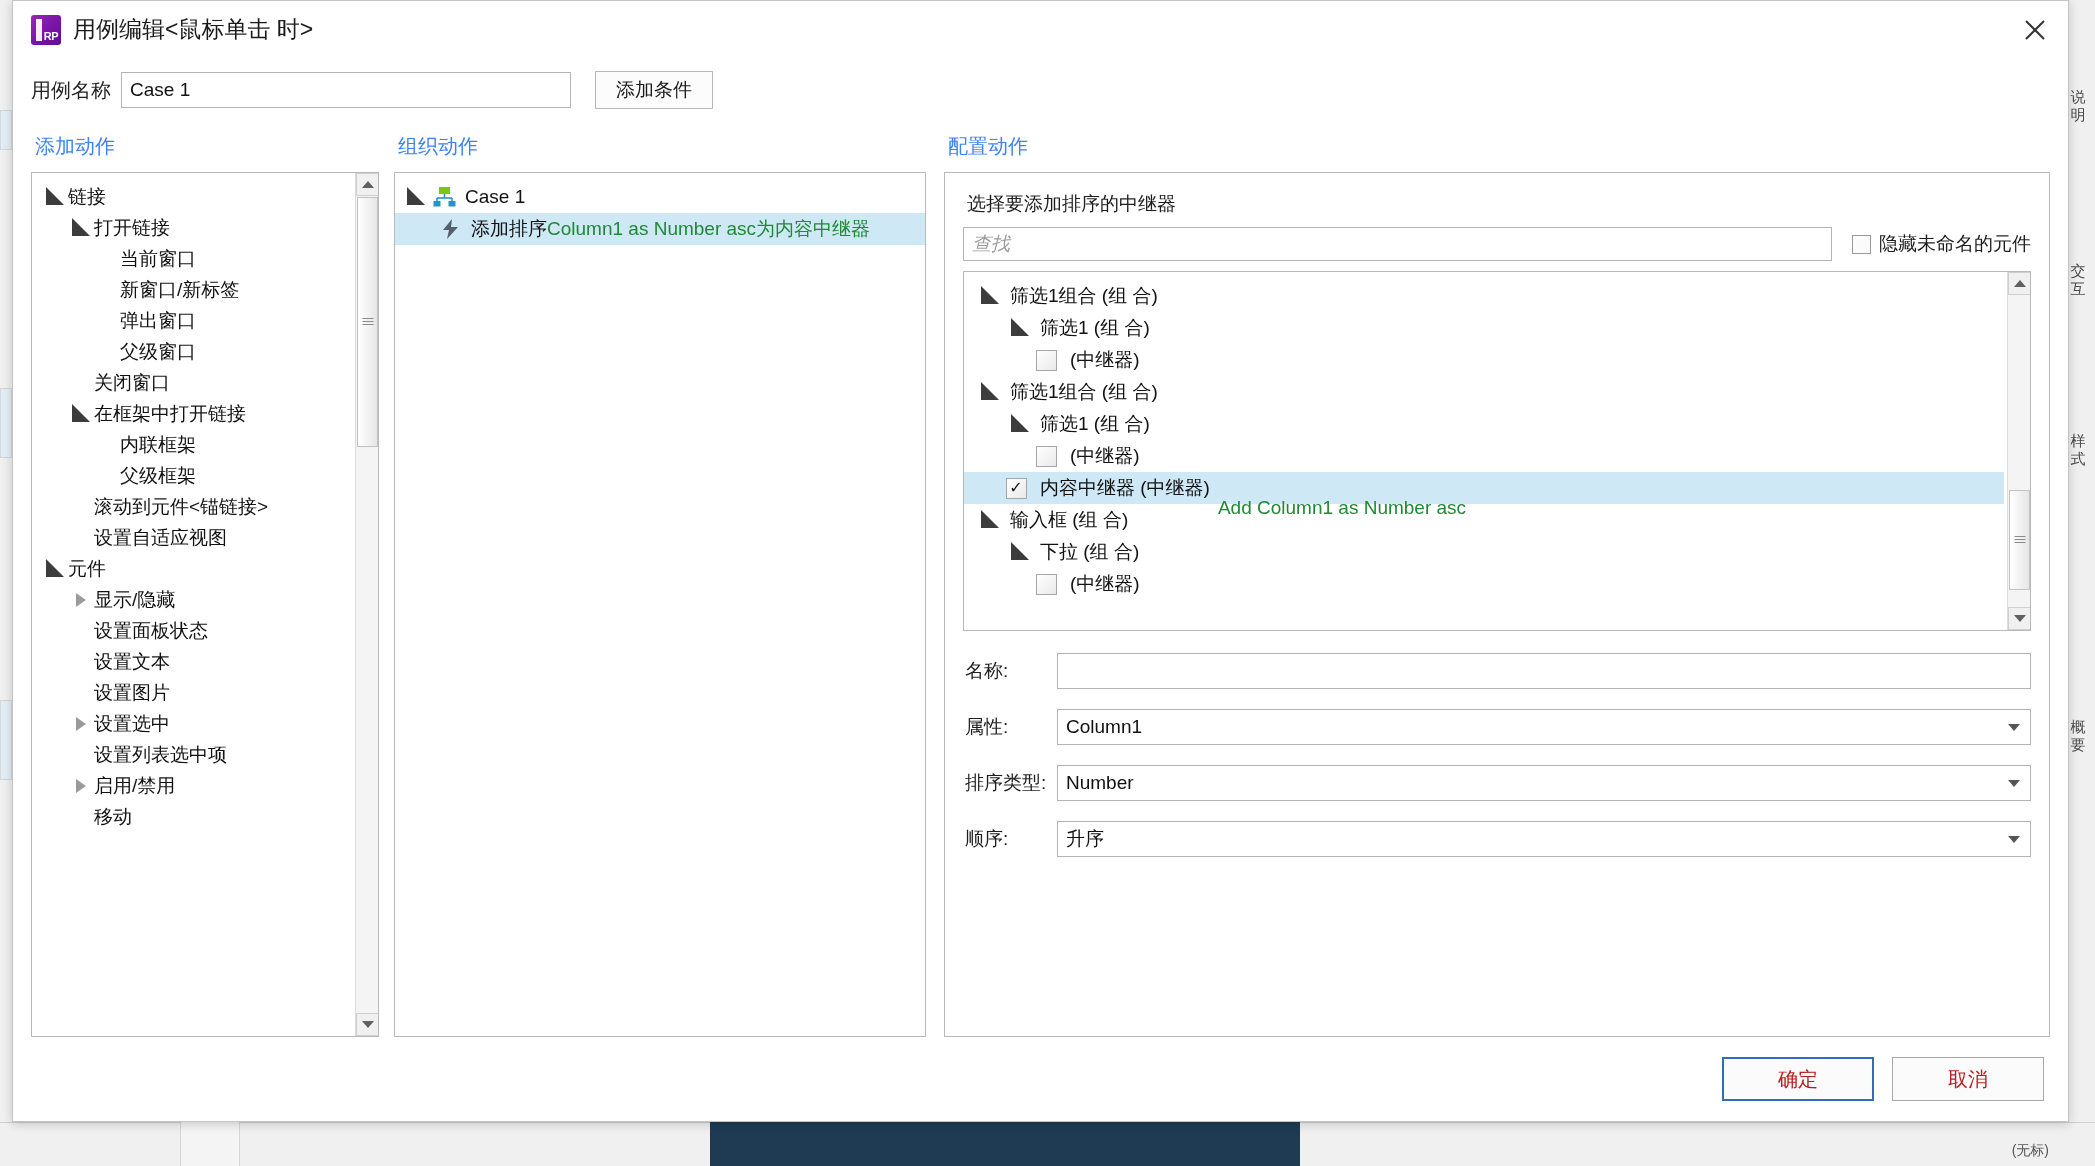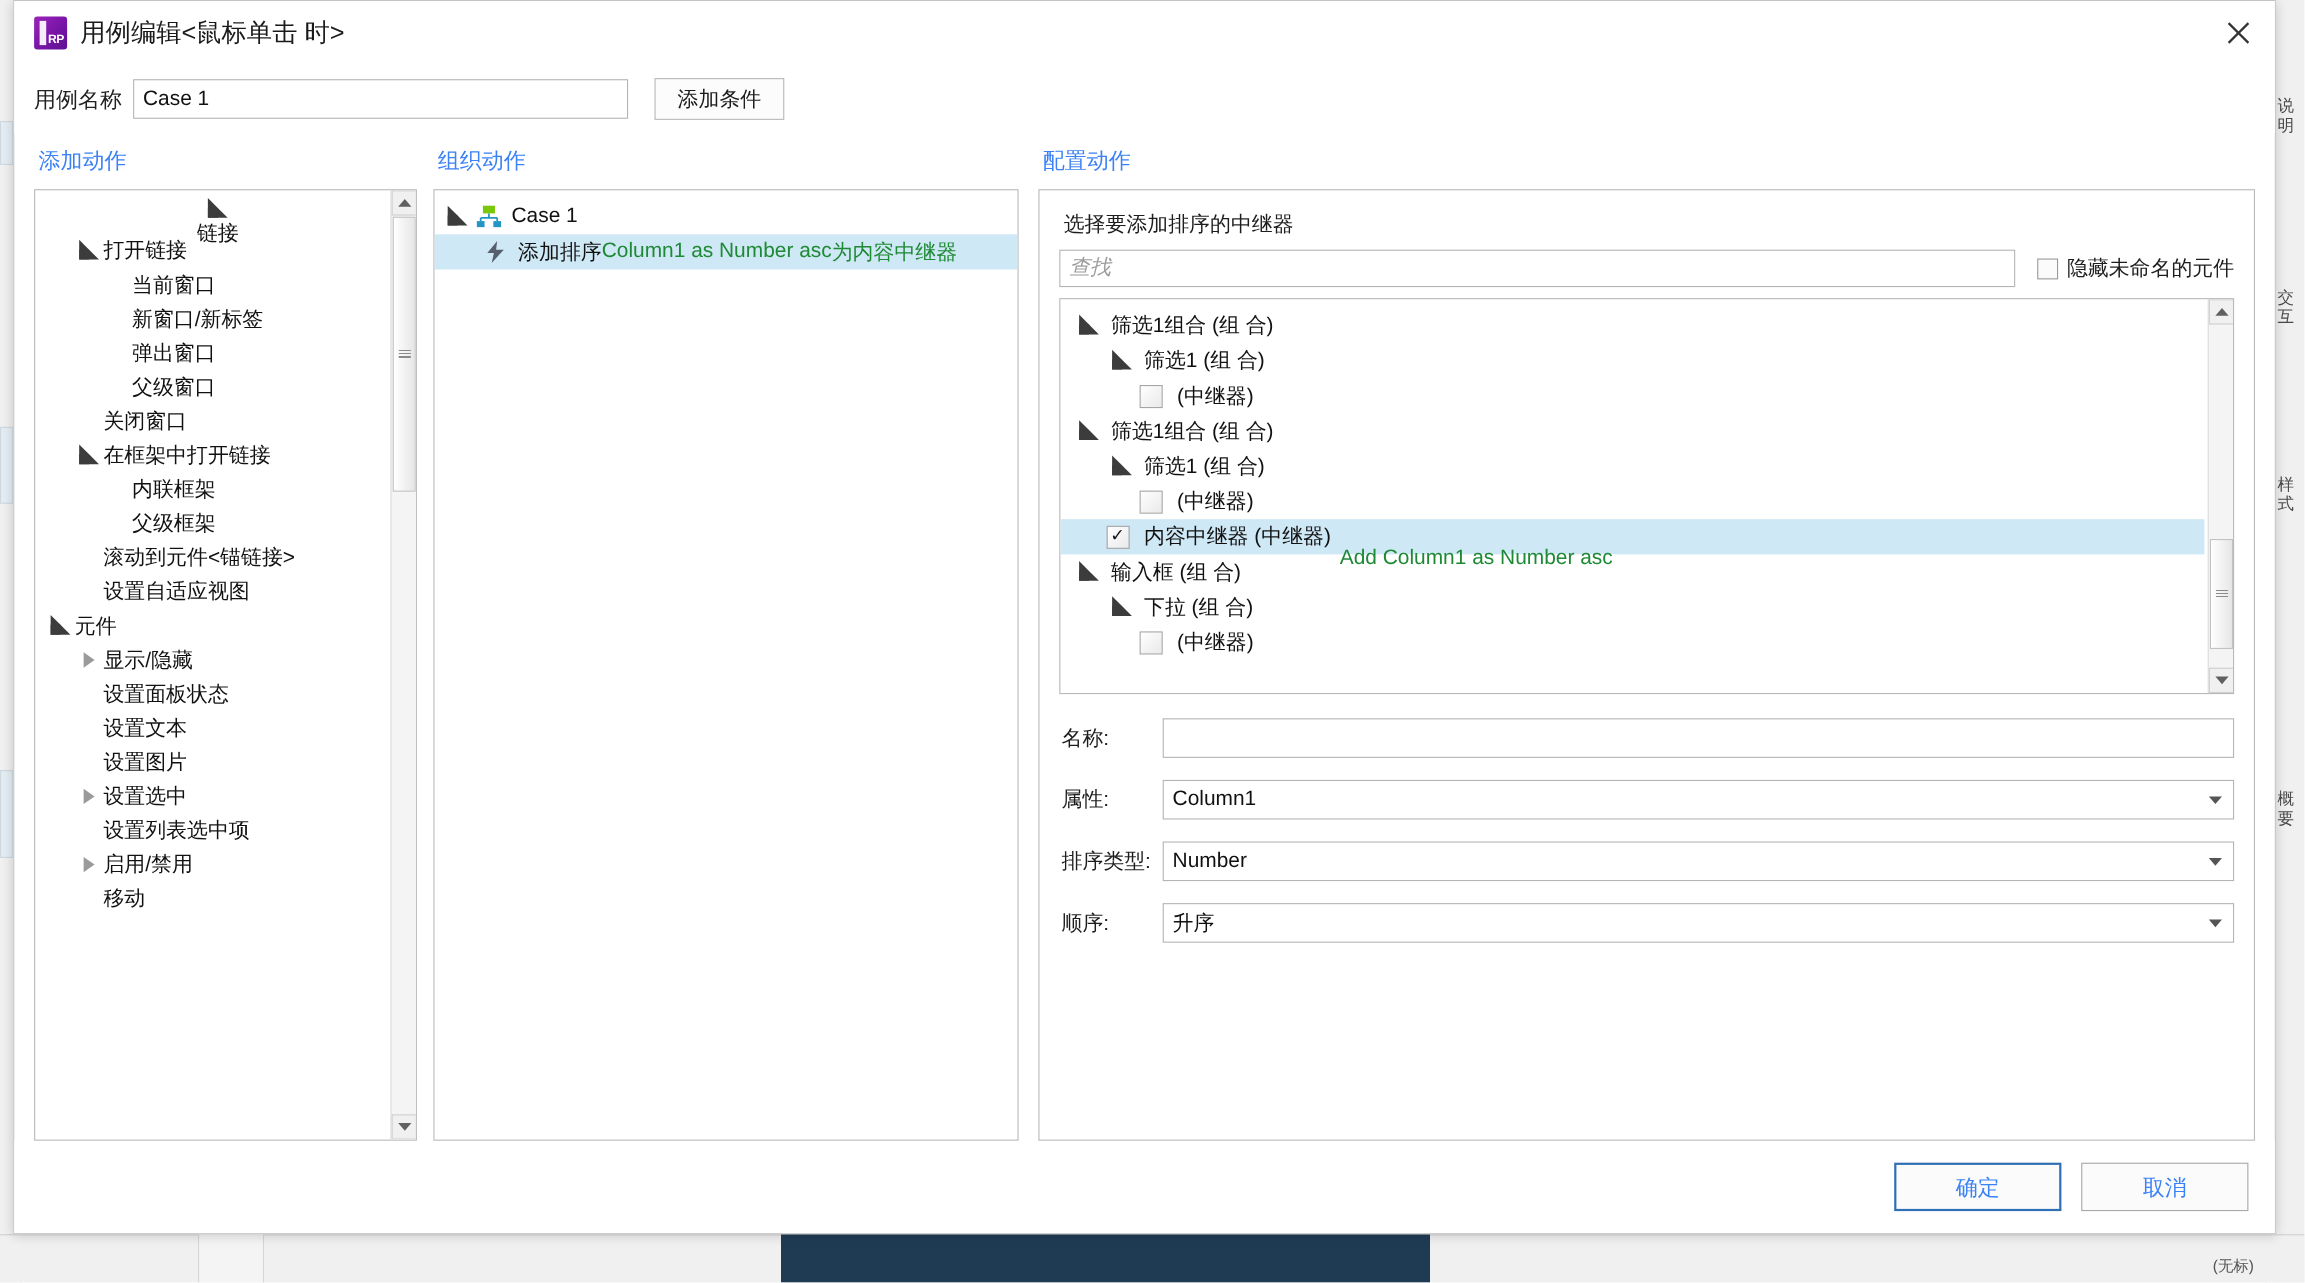--- a/index.html
+++ b/index.html
@@ -270,21 +270,21 @@
   }
 
   
   .footer {
     height: 84px; min-height: 84px;
     display: flex; align-items: center; justify-content: flex-end;
     padding: 0 24px; background: #ffffff;
   }
   .btn {
     height: 44px; width: 152px;
-    font-size: 20px; color: #3b82f6;
+    font-size: 20px; color: #b91c1c;
     border: 1px solid #a8a8a8; background: #fbfbfb;
     cursor: pointer; margin-left: 18px;
     font-family: Liberation Mono, monospace;
   }
   .btn.primary { border: 2px solid #2f6fb5; }
 </style>
 </head>
 <body>
 
 <div id="root">
@@ -325,21 +325,21 @@
       <input class="name-input" type="text" value="Case 1" style="">
       <button class="cond-btn">添加条件</button>
     </div>
 
     <div class="cols">
 
       <div class="col col-left">
         <div class="col-head">添加动作</div>
         <div class="panel">
           <div class="tree" id="action-tree" style="padding-right:24px;">
-              <div class="trow" style="padding-left: 10px; flex-direction: column;">
+              <div class="trow" style="padding-left: 10px;">
                 <span class="tw">
                   <span class="tri-open"></span>
                 </span>
                 <span>链接</span>
               </div>
               <div class="trow" style="padding-left: 36px;">
                 <span class="tw">
                   <span class="tri-open"></span>
                 </span>
                 <span>打开链接</span>

